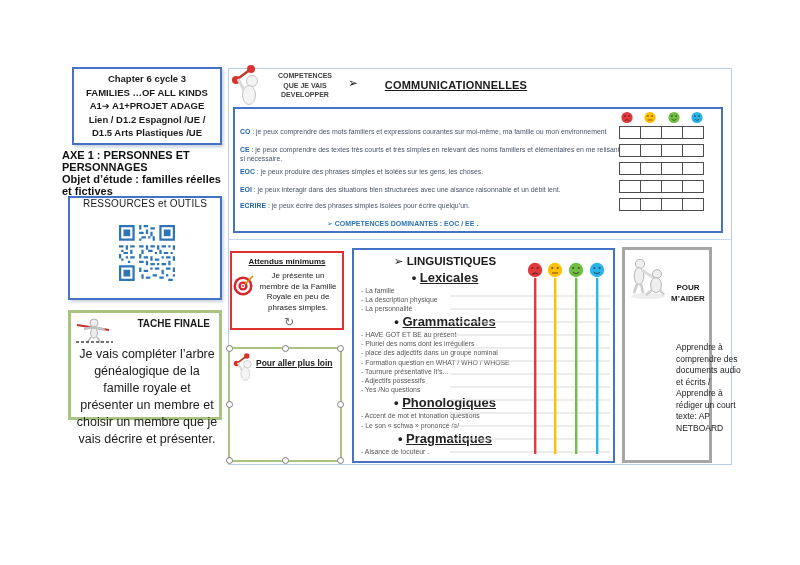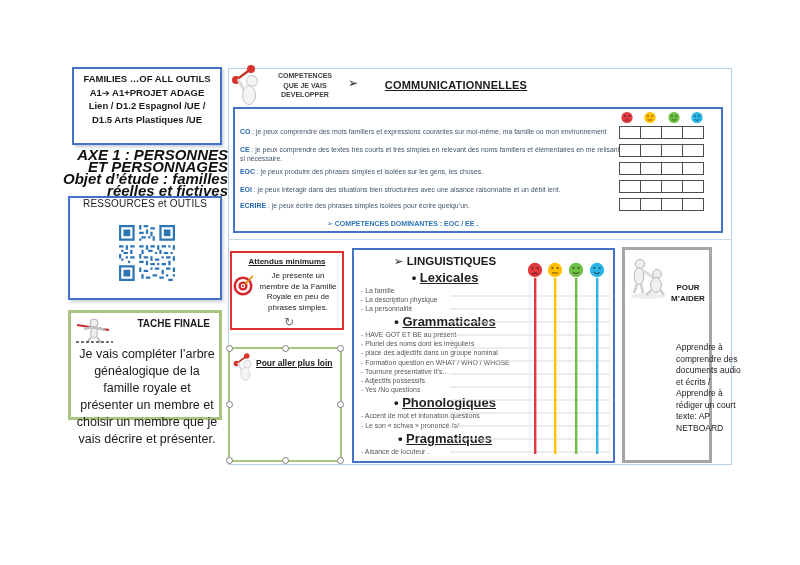--- a/index.html
+++ b/index.html
@@ -4,22 +4,22 @@
 <style>
   html,body{margin:0;padding:0;}
   body{width:800px;height:565px;position:relative;background:#fff;
        font-family:"Liberation Sans","DejaVu Sans",sans-serif;color:#1a1a1a;overflow:hidden;}
   .abs{position:absolute;}
   .box{position:absolute;background:#fff;box-sizing:border-box;}
   
   .chapter{left:72px;top:67px;width:150px;height:78px;border:2.5px solid #4472C4;
            box-shadow:1.5px 2px 3px rgba(120,140,170,.45);text-align:center;padding-top:3px;}
   .chapter div{font-weight:bold;font-size:9.5px;line-height:13.5px;}
-  .axe{left:62px;top:149px;width:166px;text-align:right;font-style:italic;font-weight:600;
-       font-size:15px;line-height:12px;color:#111;}
+  .axe{left:62px;top:149px;width:166px;text-align:left;font-weight:600;
+       font-size:11px;line-height:12px;color:#111;}
   .ressources{left:68px;top:196px;width:154px;height:104px;border:2px solid #4472C4;
            box-shadow:1.5px 2px 3px rgba(120,140,170,.4);text-align:center;}
   .ressources .rtitle{font-size:10px;margin-top:0;letter-spacing:.2px;}
   .tache{left:68px;top:310px;width:154px;height:110px;border:3px solid #A9C47F;}
   .tache .ttitle{position:absolute;top:5px;right:9px;font-weight:bold;font-size:10px;}
   .tache .tbody{position:absolute;top:33px;left:5px;width:142px;text-align:center;
                 font-size:12.5px;line-height:17px;}
   
   .frame{left:228px;top:68px;width:504px;height:397px;border:1px solid #B9CDE5;}
   .divider{left:228px;top:239px;width:504px;height:0;border-top:1px solid #C9D9EC;}
@@ -54,21 +54,22 @@
   .aider{left:622px;top:247px;width:90px;height:216px;border:3px solid #A6A6A6;}
   .aider .htitle{position:absolute;top:32px;left:42px;width:42px;text-align:center;font-size:8px;font-weight:bold;line-height:11px;}
   .aider .hbody{position:absolute;top:92px;left:7px;width:74px;font-size:8.5px;line-height:11.5px;color:#222;margin-left:44px;}
   .rightline{left:731px;top:239px;width:0;height:224px;border-left:1px solid #B9CDE5;}
   svg{display:block;}
 </style>
 </head>
 <body>
 
 <div class="box chapter">
-  <div>FAMILIES …OF ALL OUTILS</div>
+  <div>Chapter 6 cycle 3</div>
+  <div>FAMILIES …OF ALL KINDS</div>
   <div>A1➔  A1+PROJET ADAGE</div>
   <div>Lien / D1.2 Espagnol /UE /</div>
   <div>D1.5 Arts Plastiques /UE</div>
 </div>
 
 <div class="abs axe">
   <div>AXE 1 : PERSONNES ET PERSONNAGES</div>
   <div>Objet d’étude : familles réelles et fictives</div>
 </div>
 

